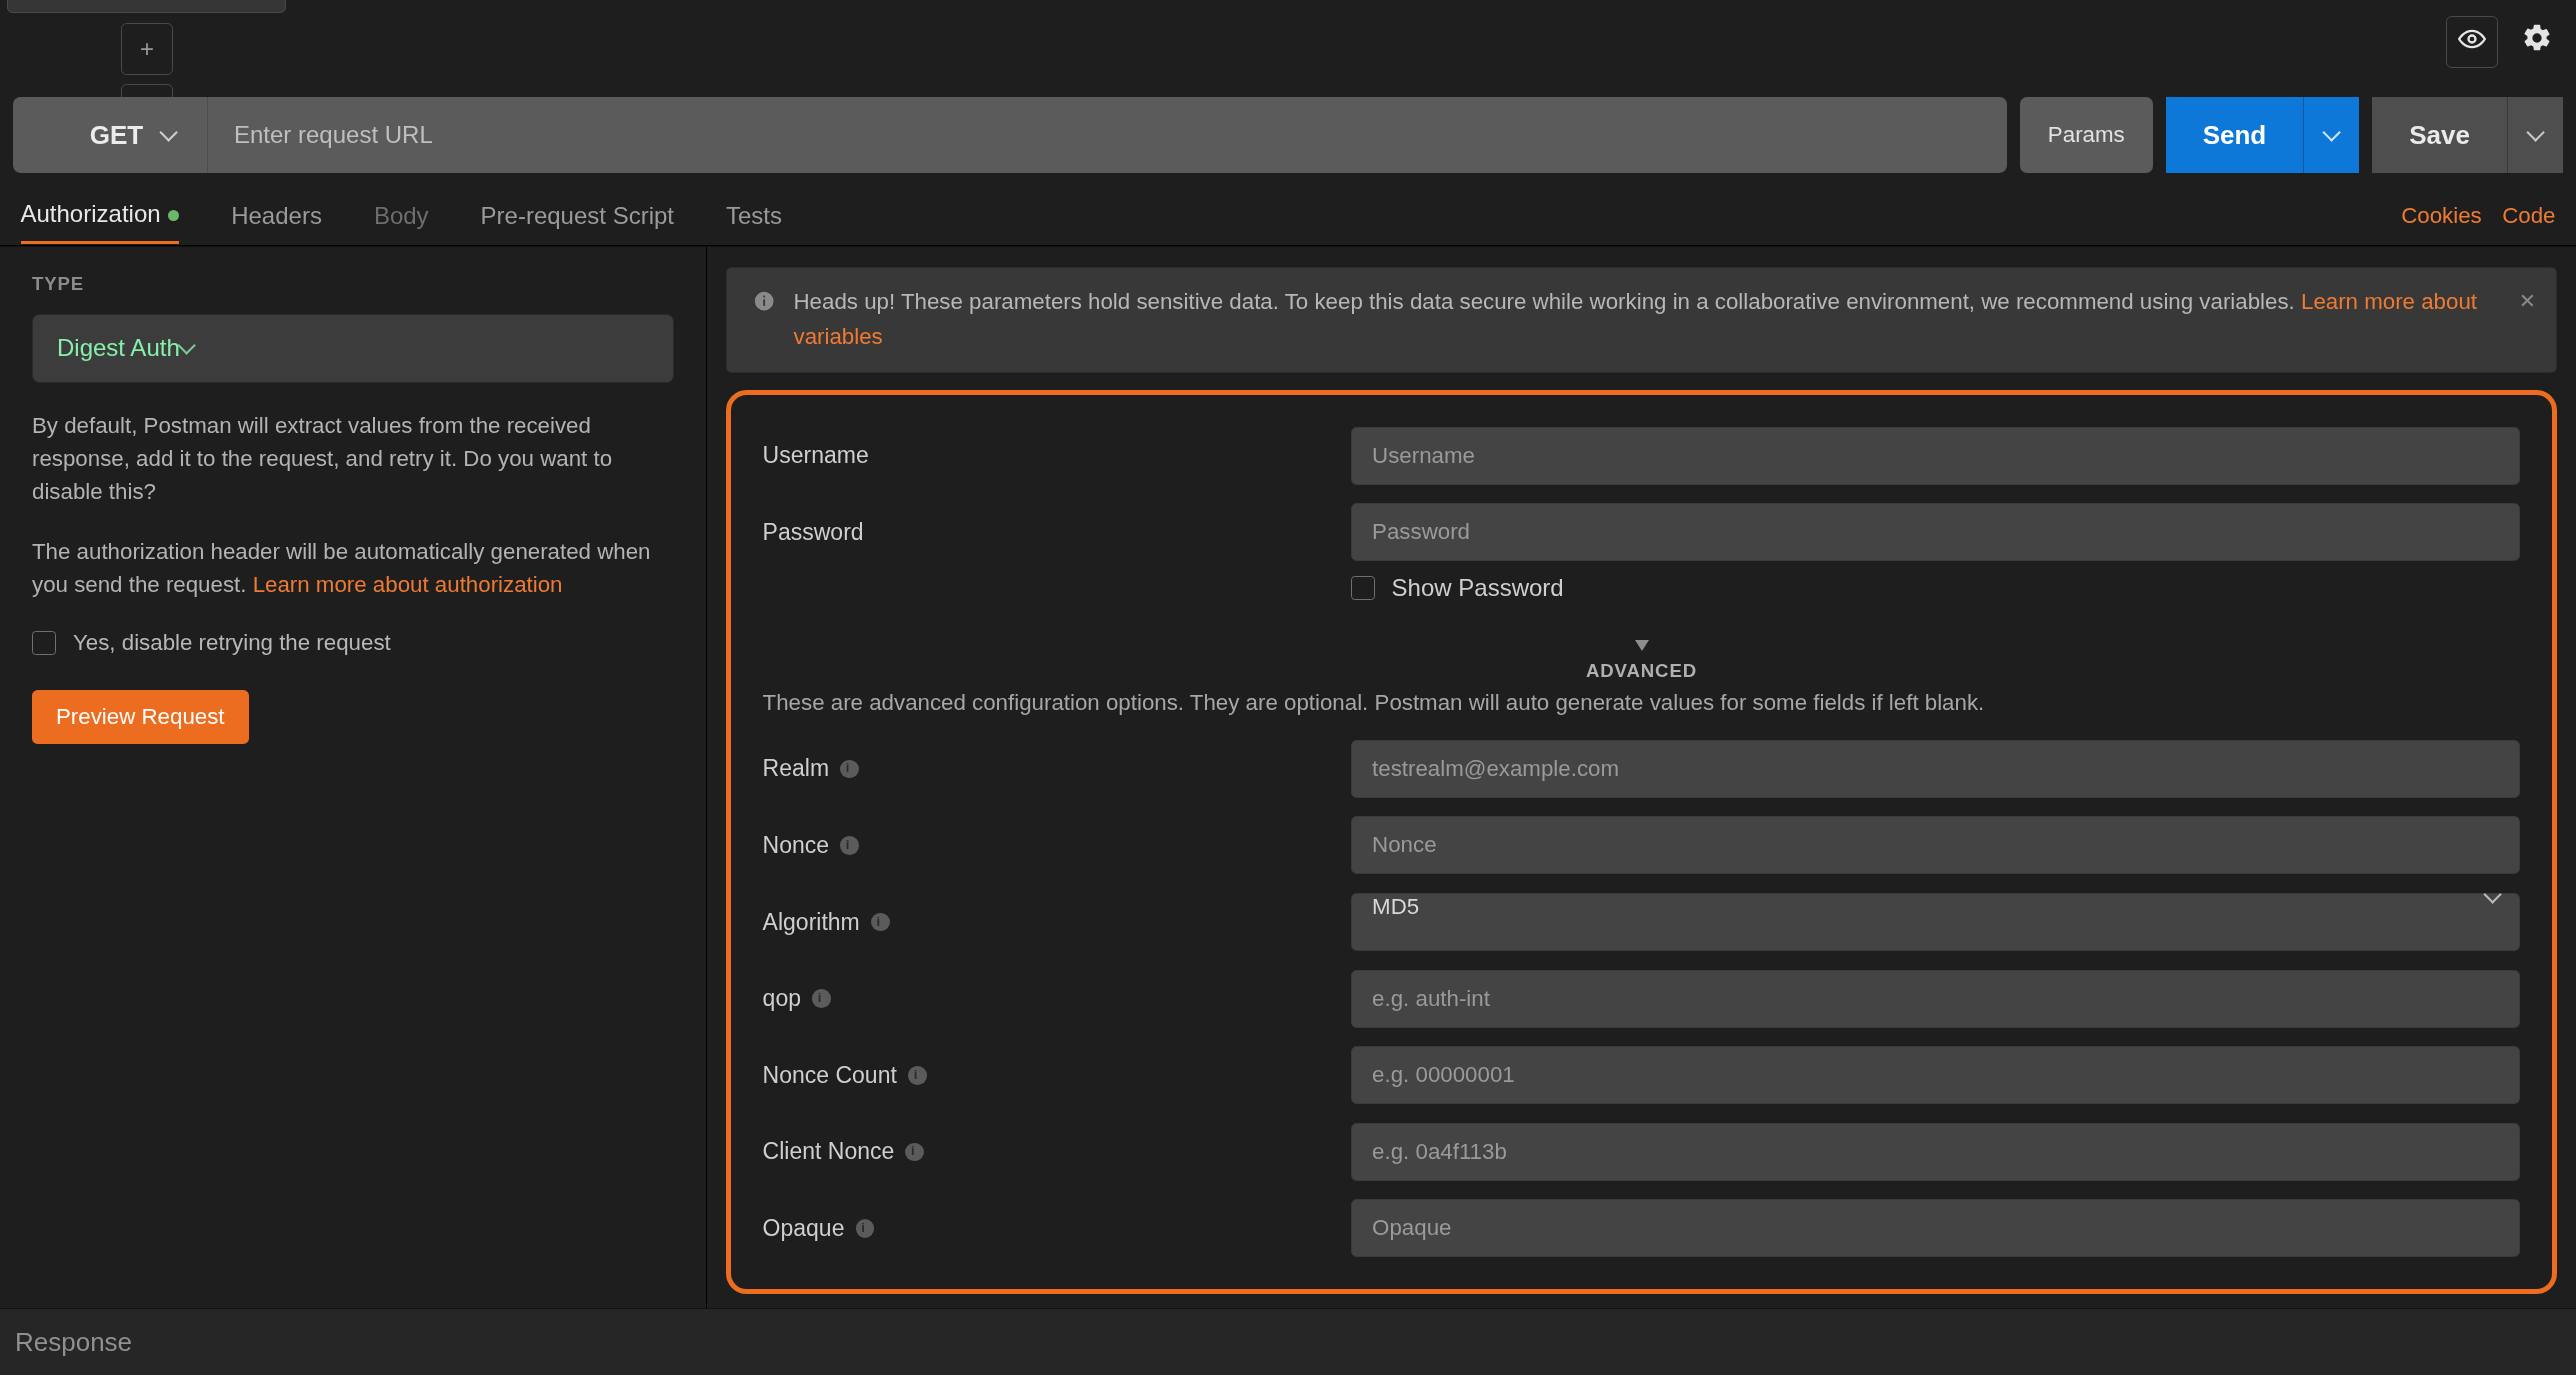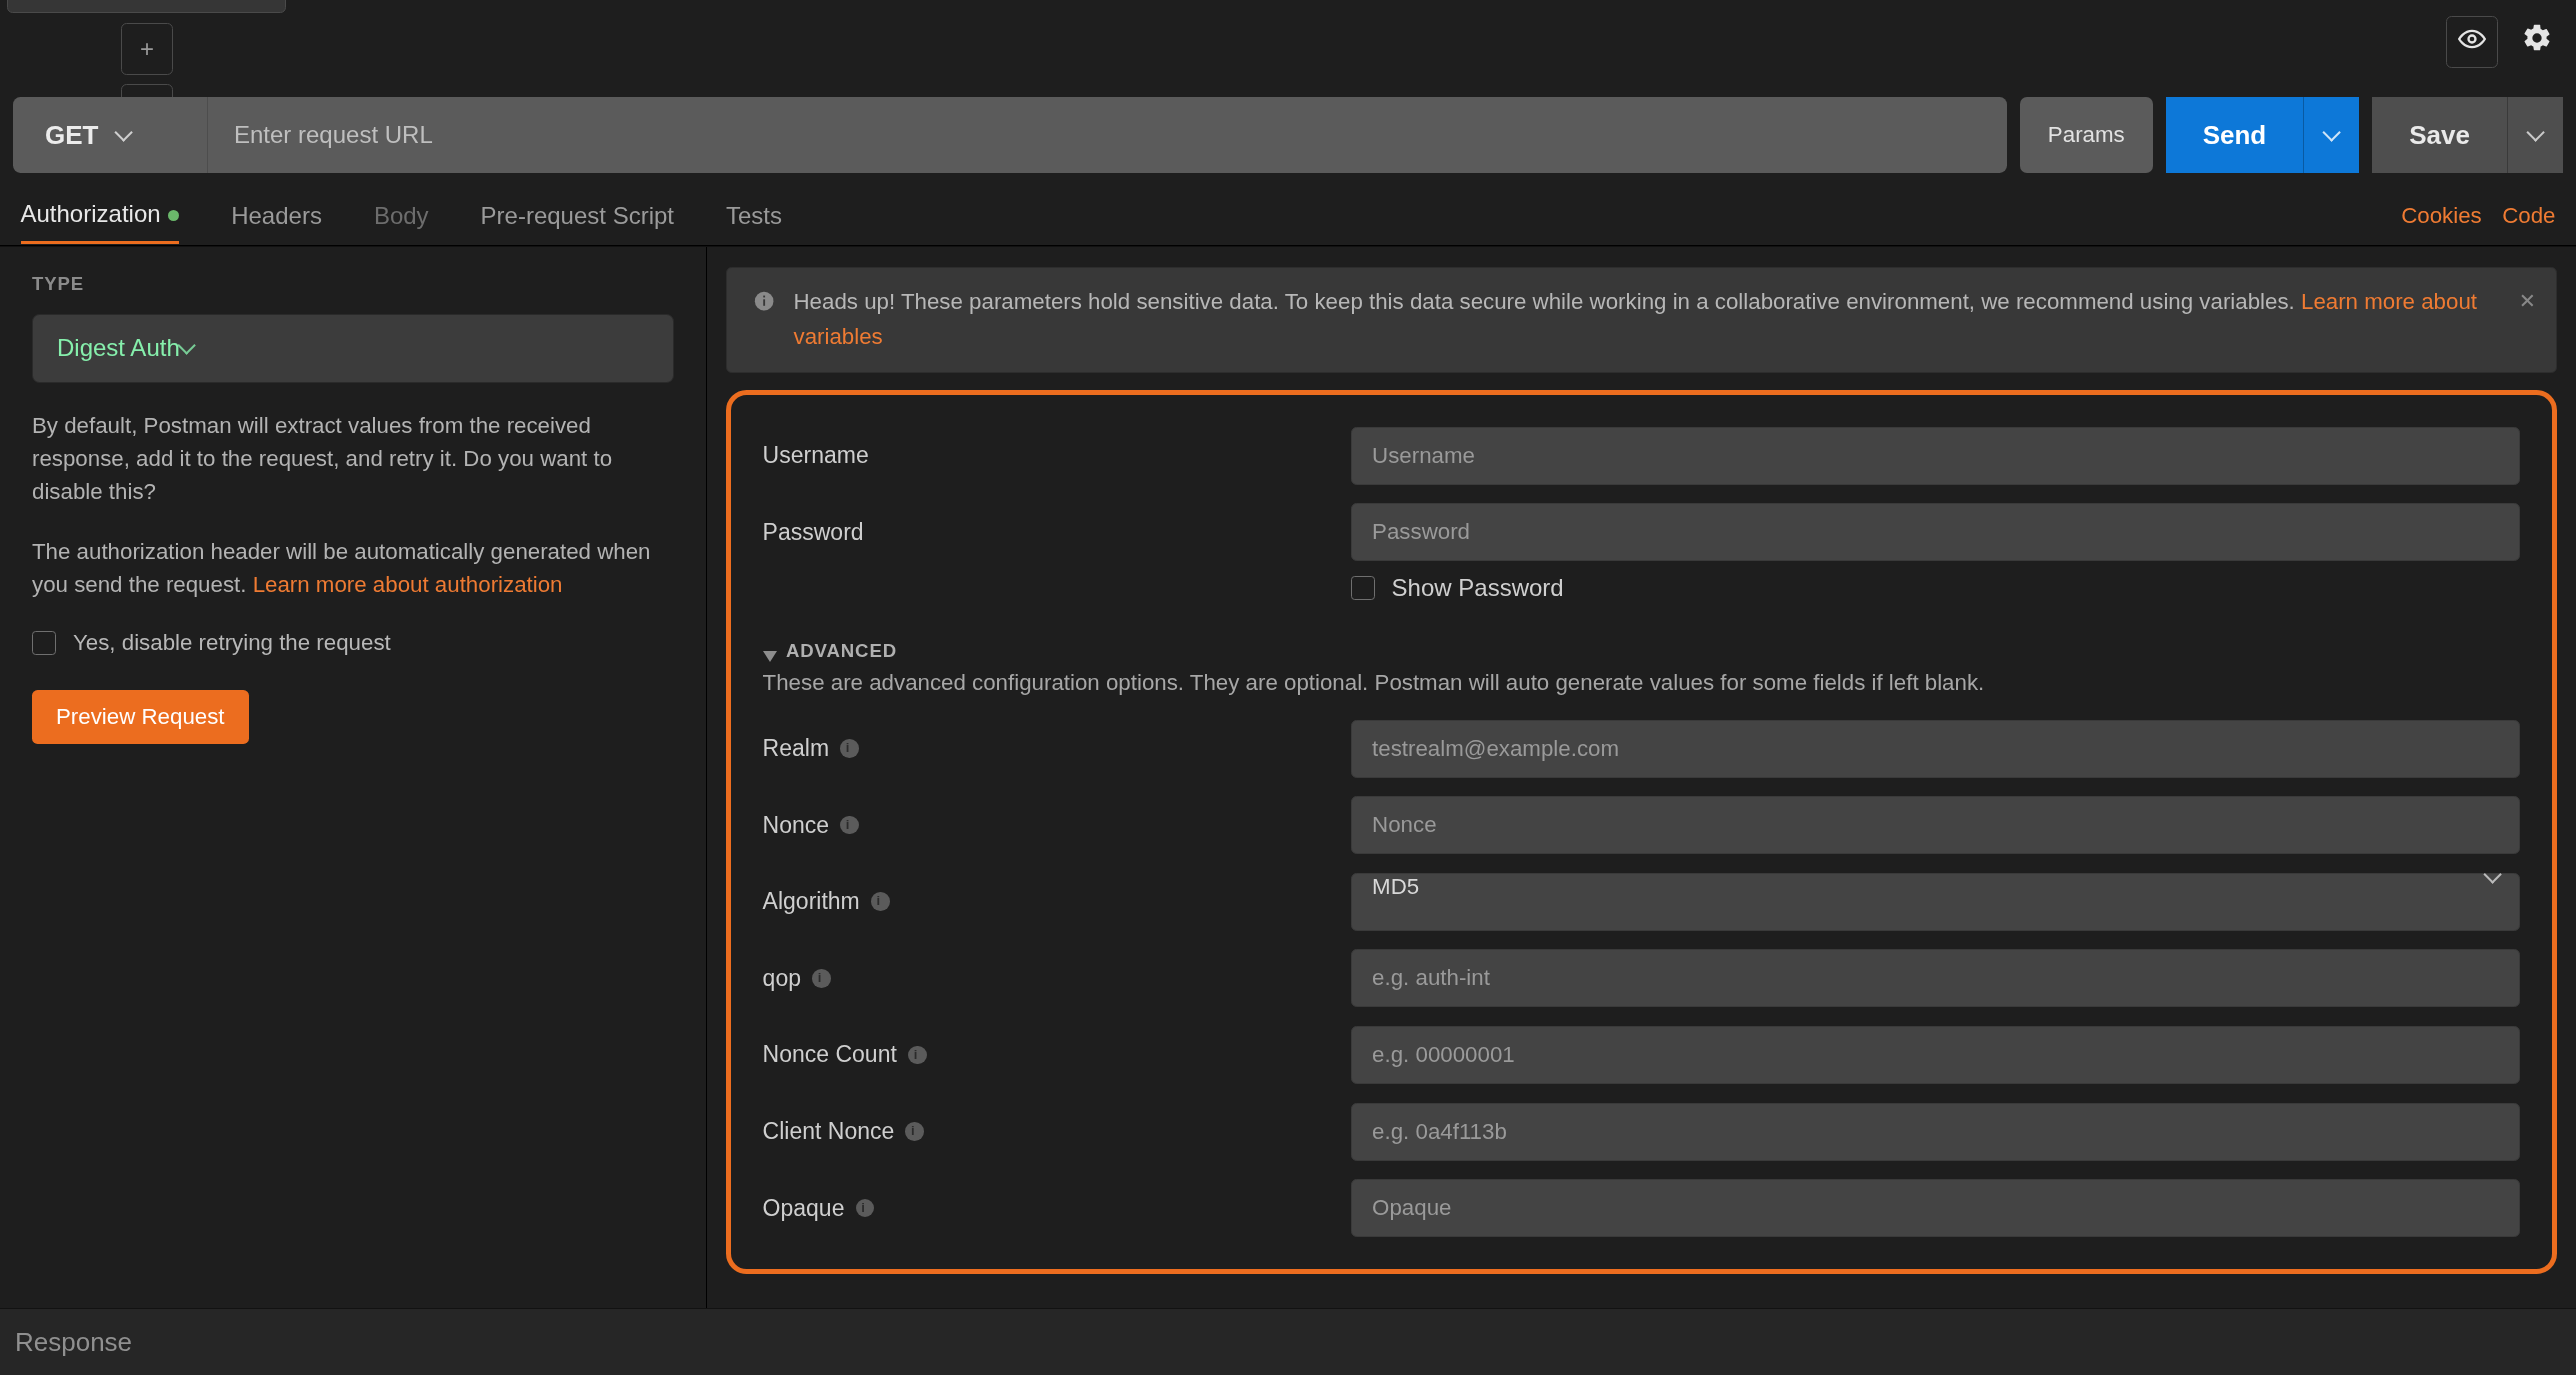--- a/index.html
+++ b/index.html
@@ -41,21 +41,21 @@
   }
   .chevron { display:inline-block; border:solid currentColor; border-width:0 2.8px 2.8px 0; padding:5.6px; transform:rotate(45deg); margin-top:-5.6px; opacity:.8;}
   .eye-icon, .gear-icon { font-size:32px; color:#e4e4e4; }
 
   .reqbar {
     display:flex; align-items:stretch; gap:13px;
     padding:13px 13px; height:102px;
   }
   .urlbox { display:flex; flex:1; background:#5b5b5b; border-radius:7.4px; overflow:hidden; }
   .method {
-    display:flex; align-items:center; justify-content:flex-start; gap:18.6px;
+    display:flex; align-items:center; justify-content:flex-end; gap:18.6px;
     padding:0 32px; font-weight:700; color:#ececec; font-size:26px;
     border-right:0.9px solid rgba(0,0,0,.15); min-width:195px;
   }
   .urlinput {
     flex:1; background:transparent; border:none; padding:0 26px;
     color:#d6d6d6; font-size:24px;
   }
   .urlinput::placeholder { color:#bfbfbf; }
   .params {
     display:flex; align-items:center; justify-content:center;
@@ -125,21 +125,21 @@
   .form-row .flabel { width:560px; color:#cfcfcf; font-size:23px; display:flex; align-items:center; gap:11.2px; }
   .info-dot { width:18.6px; height:18.6px; border-radius:50%; background:#5b5b5b; display:inline-block; position:relative; }
   .info-dot::after { content:"i"; font-size:13px; font-weight:700; color:#2b2b2b; position:absolute; left:5.6px; top:0.9px; }
   .finput, .fselect {
     flex:1; height:58px; background:#444; border:0.9px solid #3a3a3a;
     border-radius:5.6px; color:#d8d8d8; font-size:22.3px; padding:0 20.5px;
   }
   .finput::placeholder { color:#9a9a9a; }
   .fselect { display:flex; align-items:flex-start; justify-content:space-between; }
   .check-row { display:flex; align-items:center; gap:17px; margin-left:588px; margin-bottom:38px; margin-top:-5.6px;}
-  .sect-header { display:flex; align-items:flex-end; gap:9.3px; margin-top:13px; margin-bottom:7.4px; }
+  .sect-header { display:flex; align-items:center; gap:9.3px; margin-top:13px; margin-bottom:7.4px;flex-direction:column; }
   .tri { width:0; height:0; border-left:7.4px solid transparent; border-right:7.4px solid transparent; border-top:11.2px solid #8d8d8d; }
   .adv-title { font-size:18.6px; letter-spacing:0.9px; color:#b0b0b0; font-weight:700; }
   .adv-desc { color:#a7a7a7; font-size:22.3px; margin-bottom:24px; }
 
   .response-bar {
     height:67px; display:flex; align-items:center; padding:0 15px;
     border-top:1.9px solid #121212; color:#909090; font-size:26px;
     background:#262626;
   }
 

